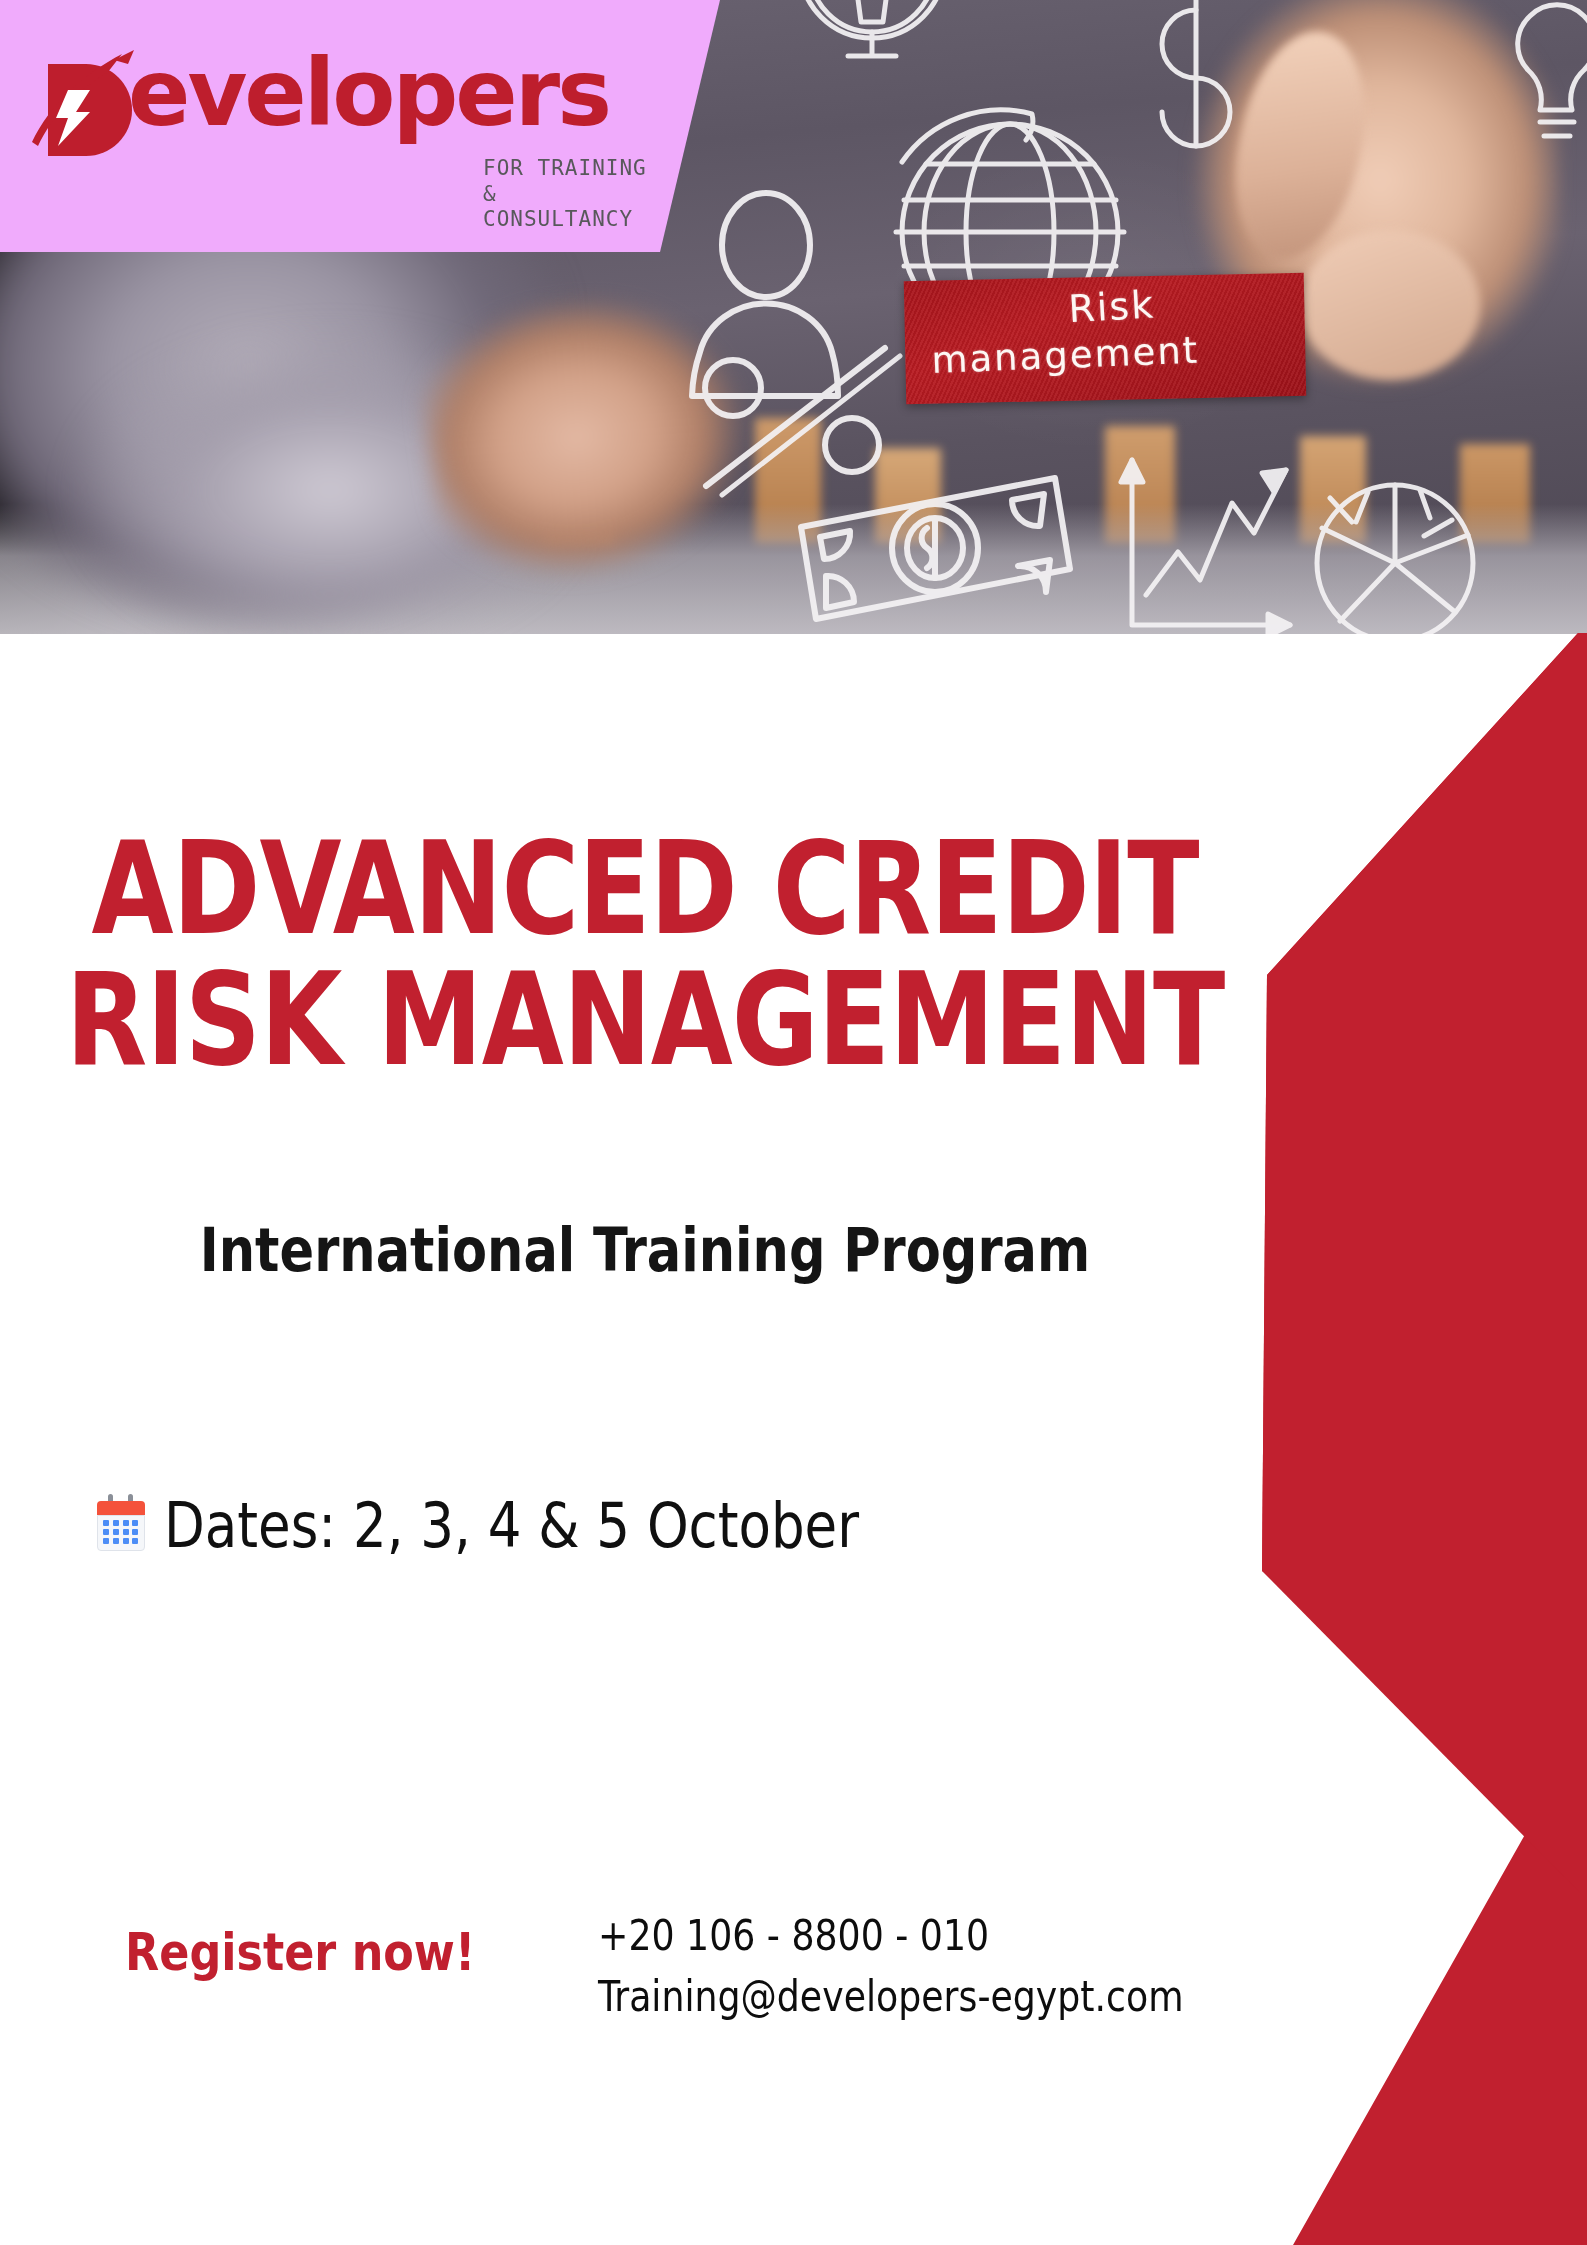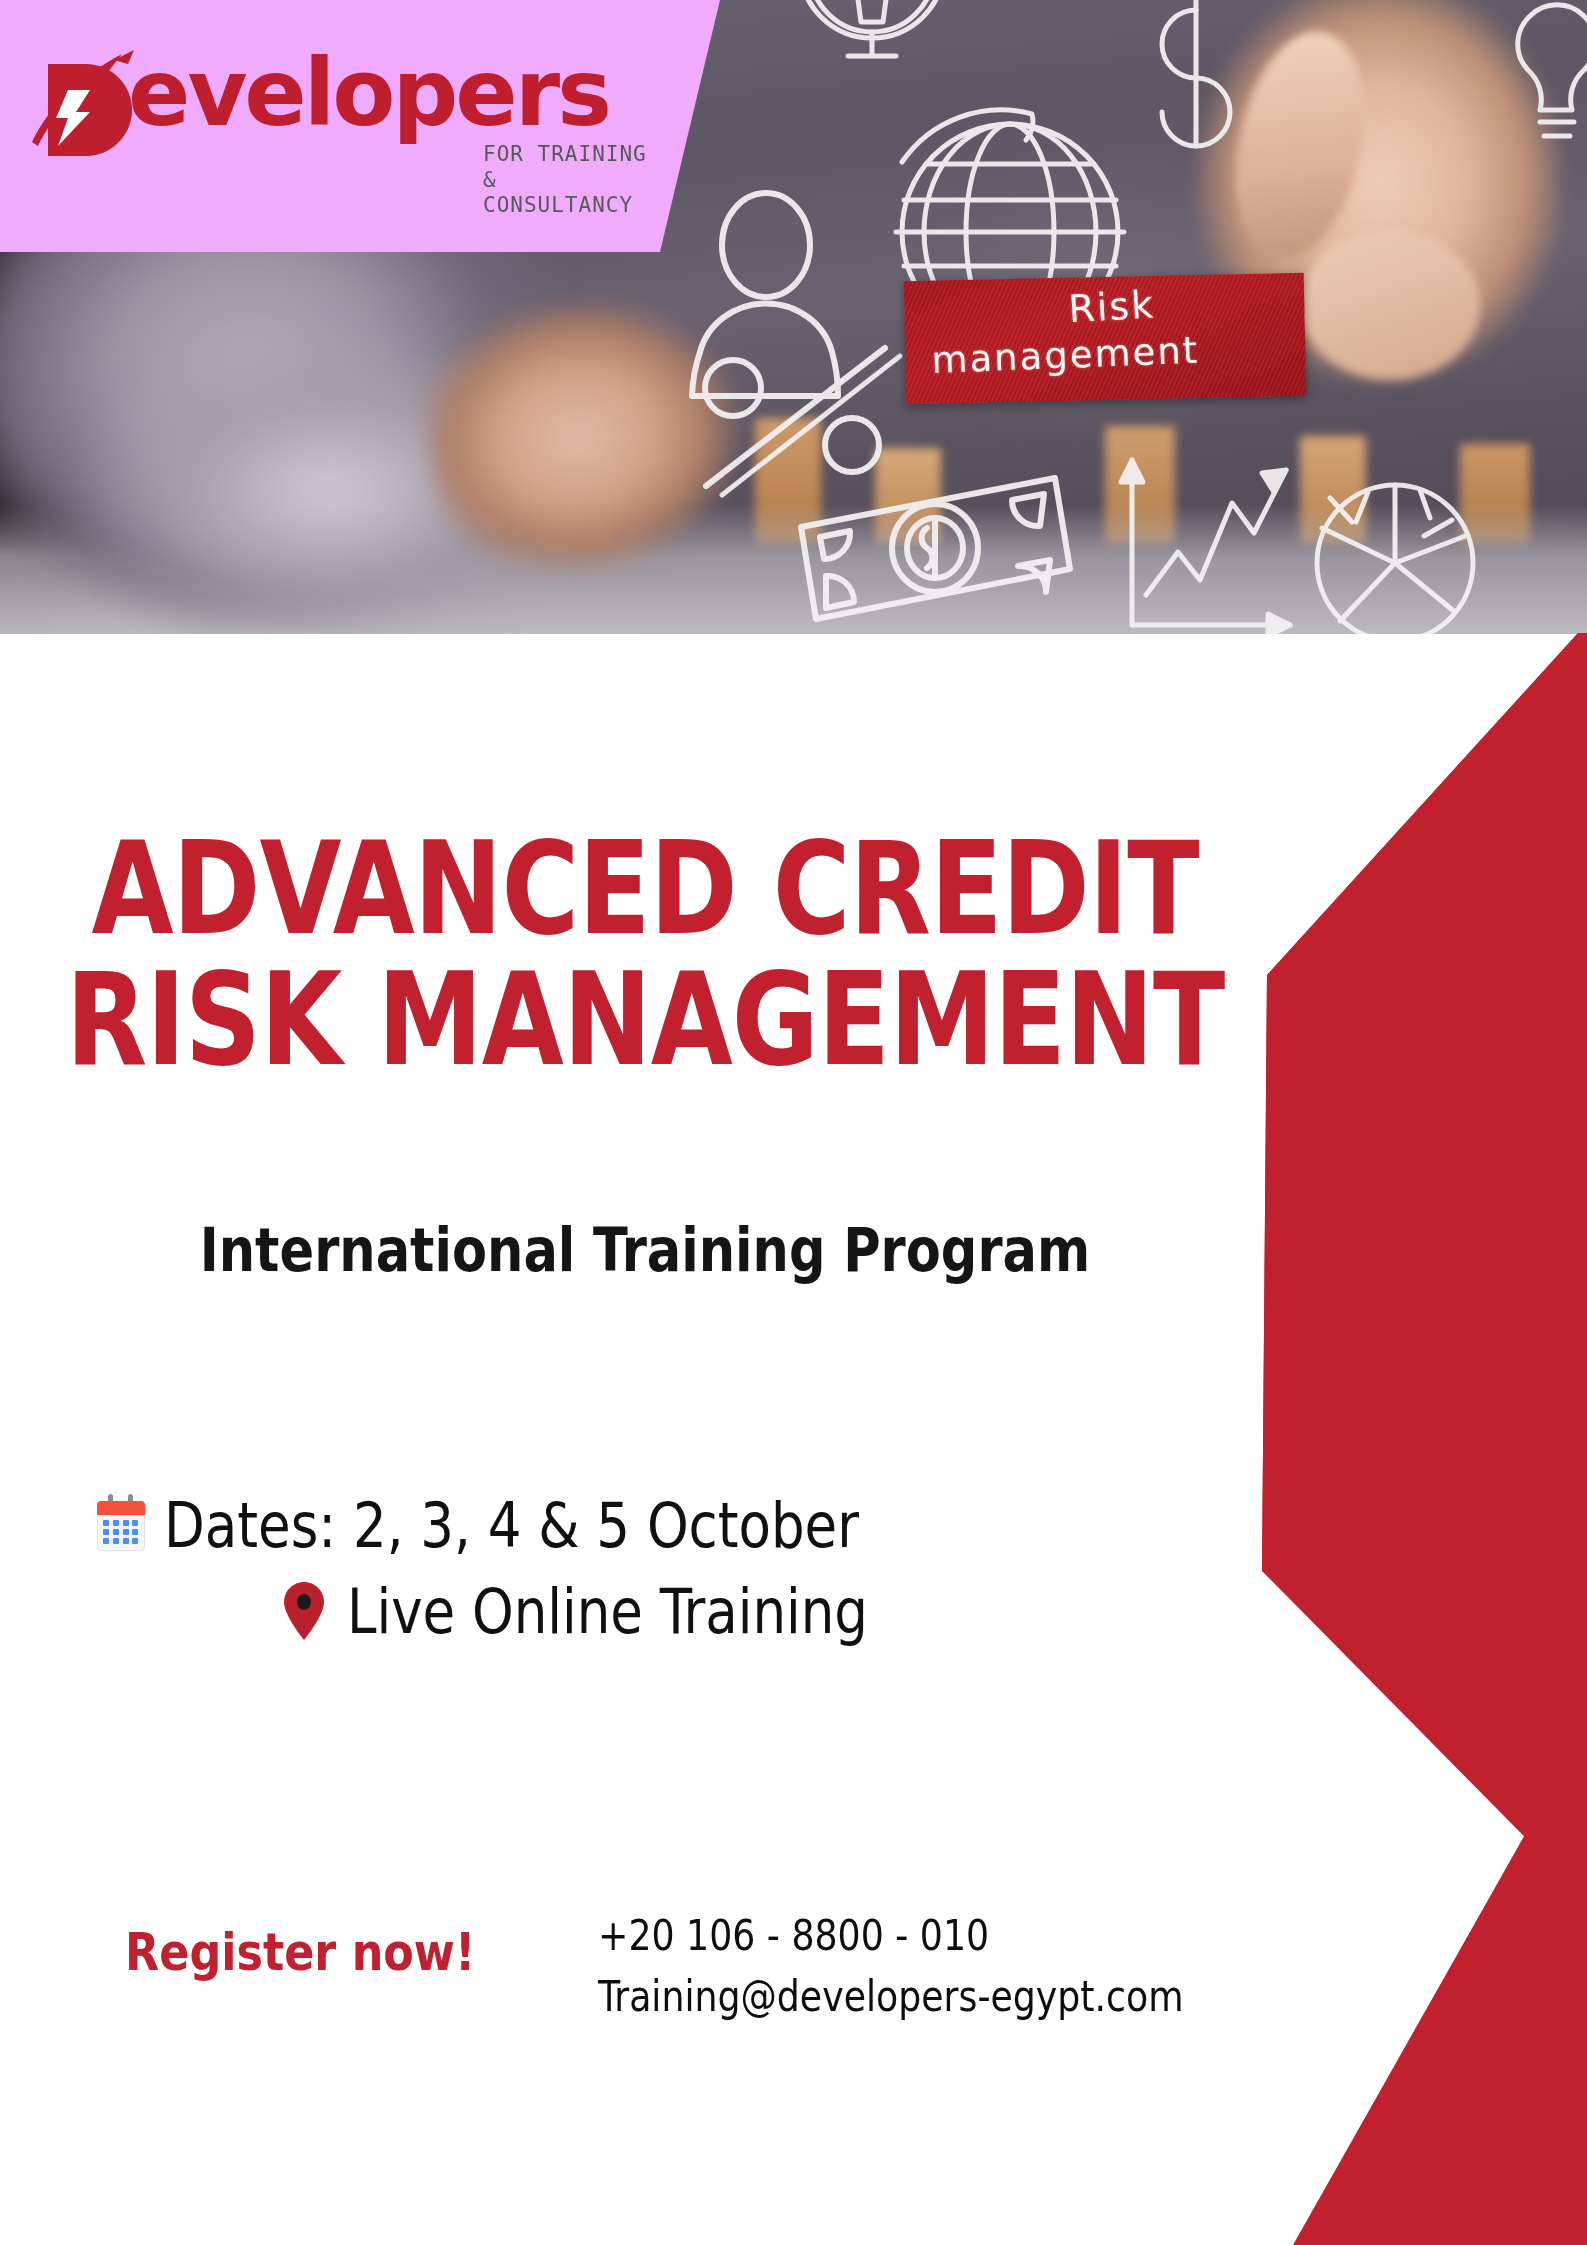--- a/index.html
+++ b/index.html
@@ -135,21 +135,21 @@
   .logo-word {
     position:absolute; left:100px; top:20px;
     font-family:"DejaVu Sans", sans-serif;
     font-weight:bold;
     font-size:92px;
     line-height:1;
     color:#BE1E2D;
     letter-spacing:-3px;
   }
   .logo-sub {
-    position:absolute; left:455px; top:114px;
+    position:absolute; left:455px; top:128px;
     font-family:"DejaVu Sans Mono", monospace;
     font-size:21px;
     line-height:1.22;
     letter-spacing:1px;
     color:#58585b;
     text-align:left;
     white-space:pre-line;
   }
 
   
@@ -380,30 +380,20 @@
               <i class="cal-cell"></i>
                 <i class="cal-cell"></i>
                 <i class="cal-cell"></i>
                 <i class="cal-cell"></i>
             </span>
           </span>
         </span>
         <span class="detail-text">Dates: 2, 3, 4 &amp; 5 October</span>
       </div>
 
-      <div class="detail-row">
-        <span class="detail-icon">
-          <svg class="pin-icon" viewBox="0 0 44 60">
-            <path d="M22 1 C11 1 2 10 2 21 C2 35 22 59 22 59 C22 59 42 35 42 21 C42 10 33 1 22 1 Z" fill="#C1202F"></path>
-            <path d="M22 3 C12 3 4 11 4 21 C4 33 22 55 22 55 C22 55 40 33 40 21 C40 11 32 3 22 3 Z" fill="#B8202C"></path>
-            <ellipse cx="22" cy="21" rx="7" ry="8" fill="#1b1b1b"></ellipse>
-          </svg>
-        </span>
-        <span class="detail-text">Live Online Training</span>
-      </div>
 
     </div>
 
     <div class="footer">
       <div class="register">Register now!</div>
       <div class="contact">
         <div>+20 106 - 8800 - 010</div>
         <div>Training@developers-egypt.com</div>
       </div>
     </div>

